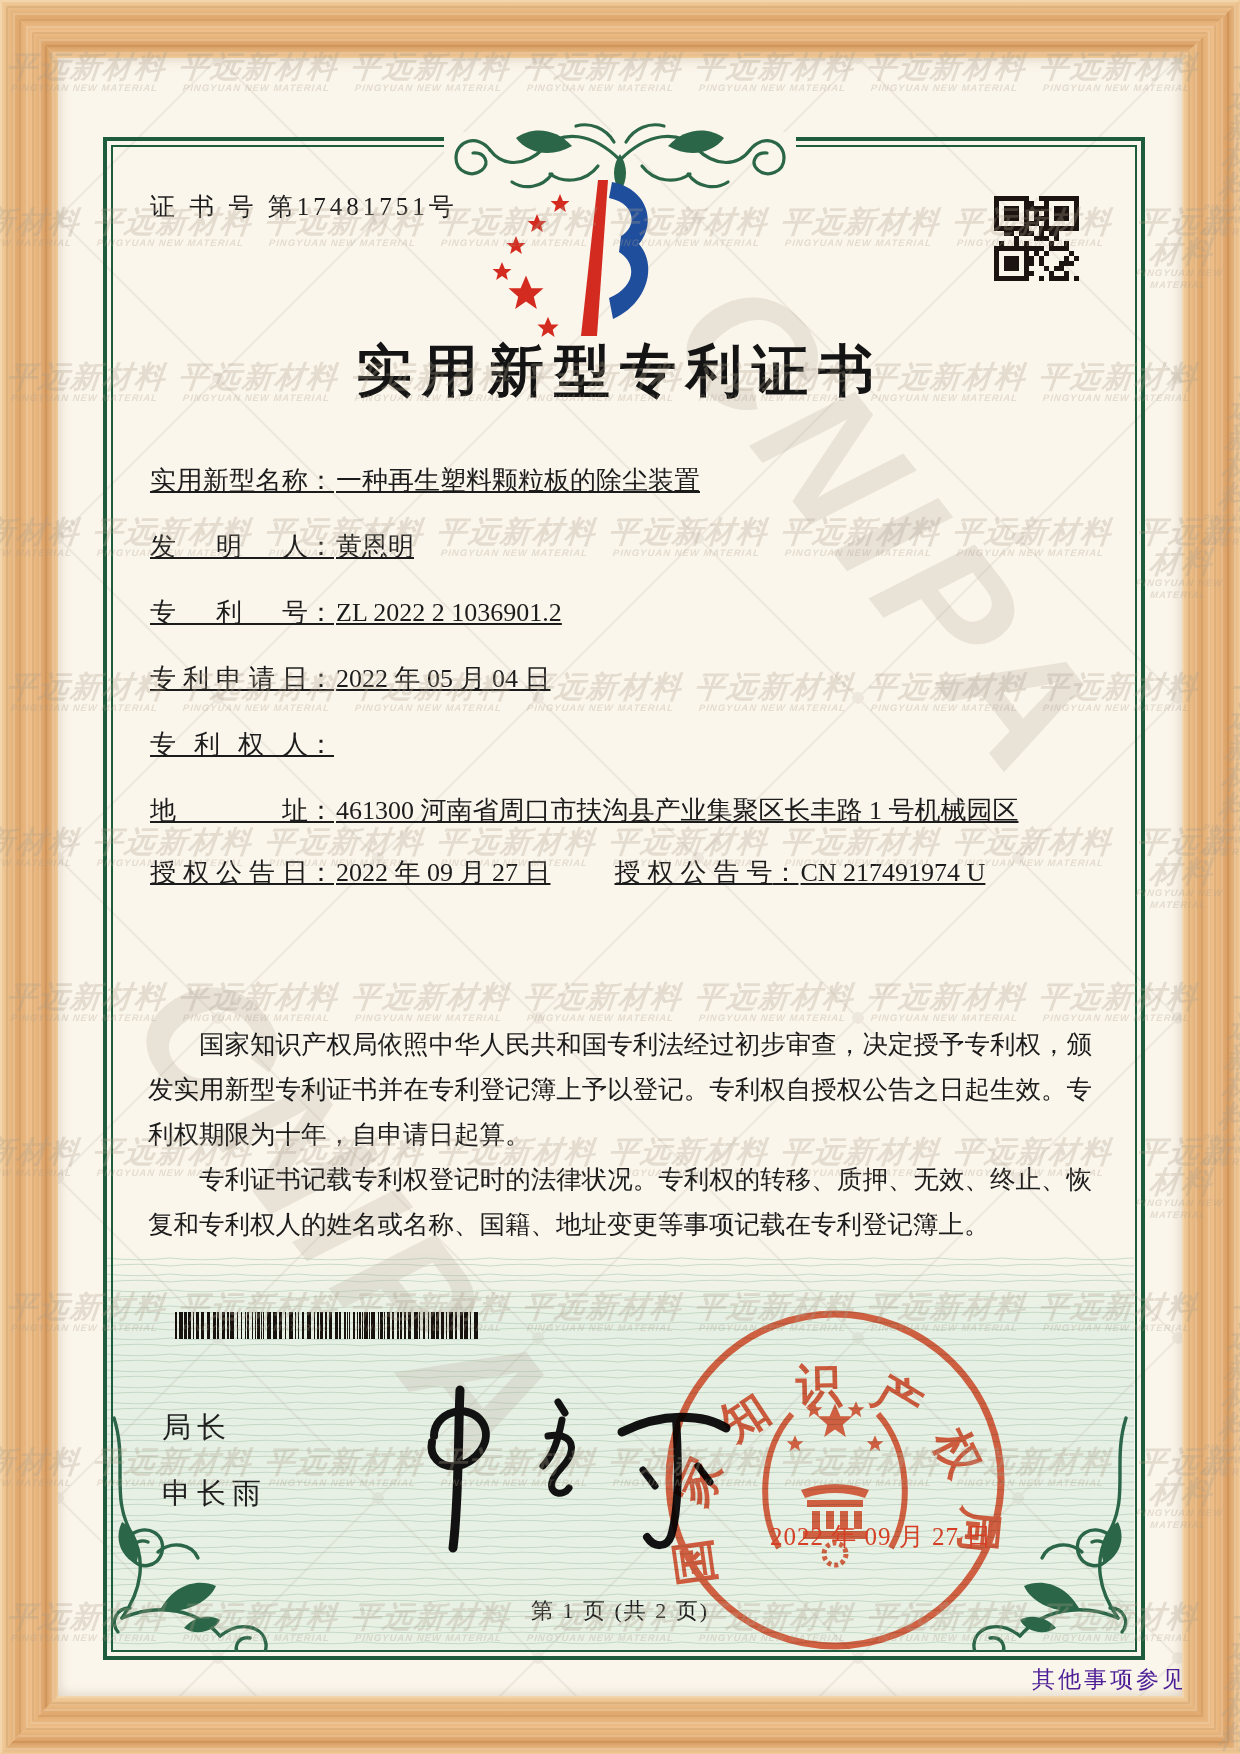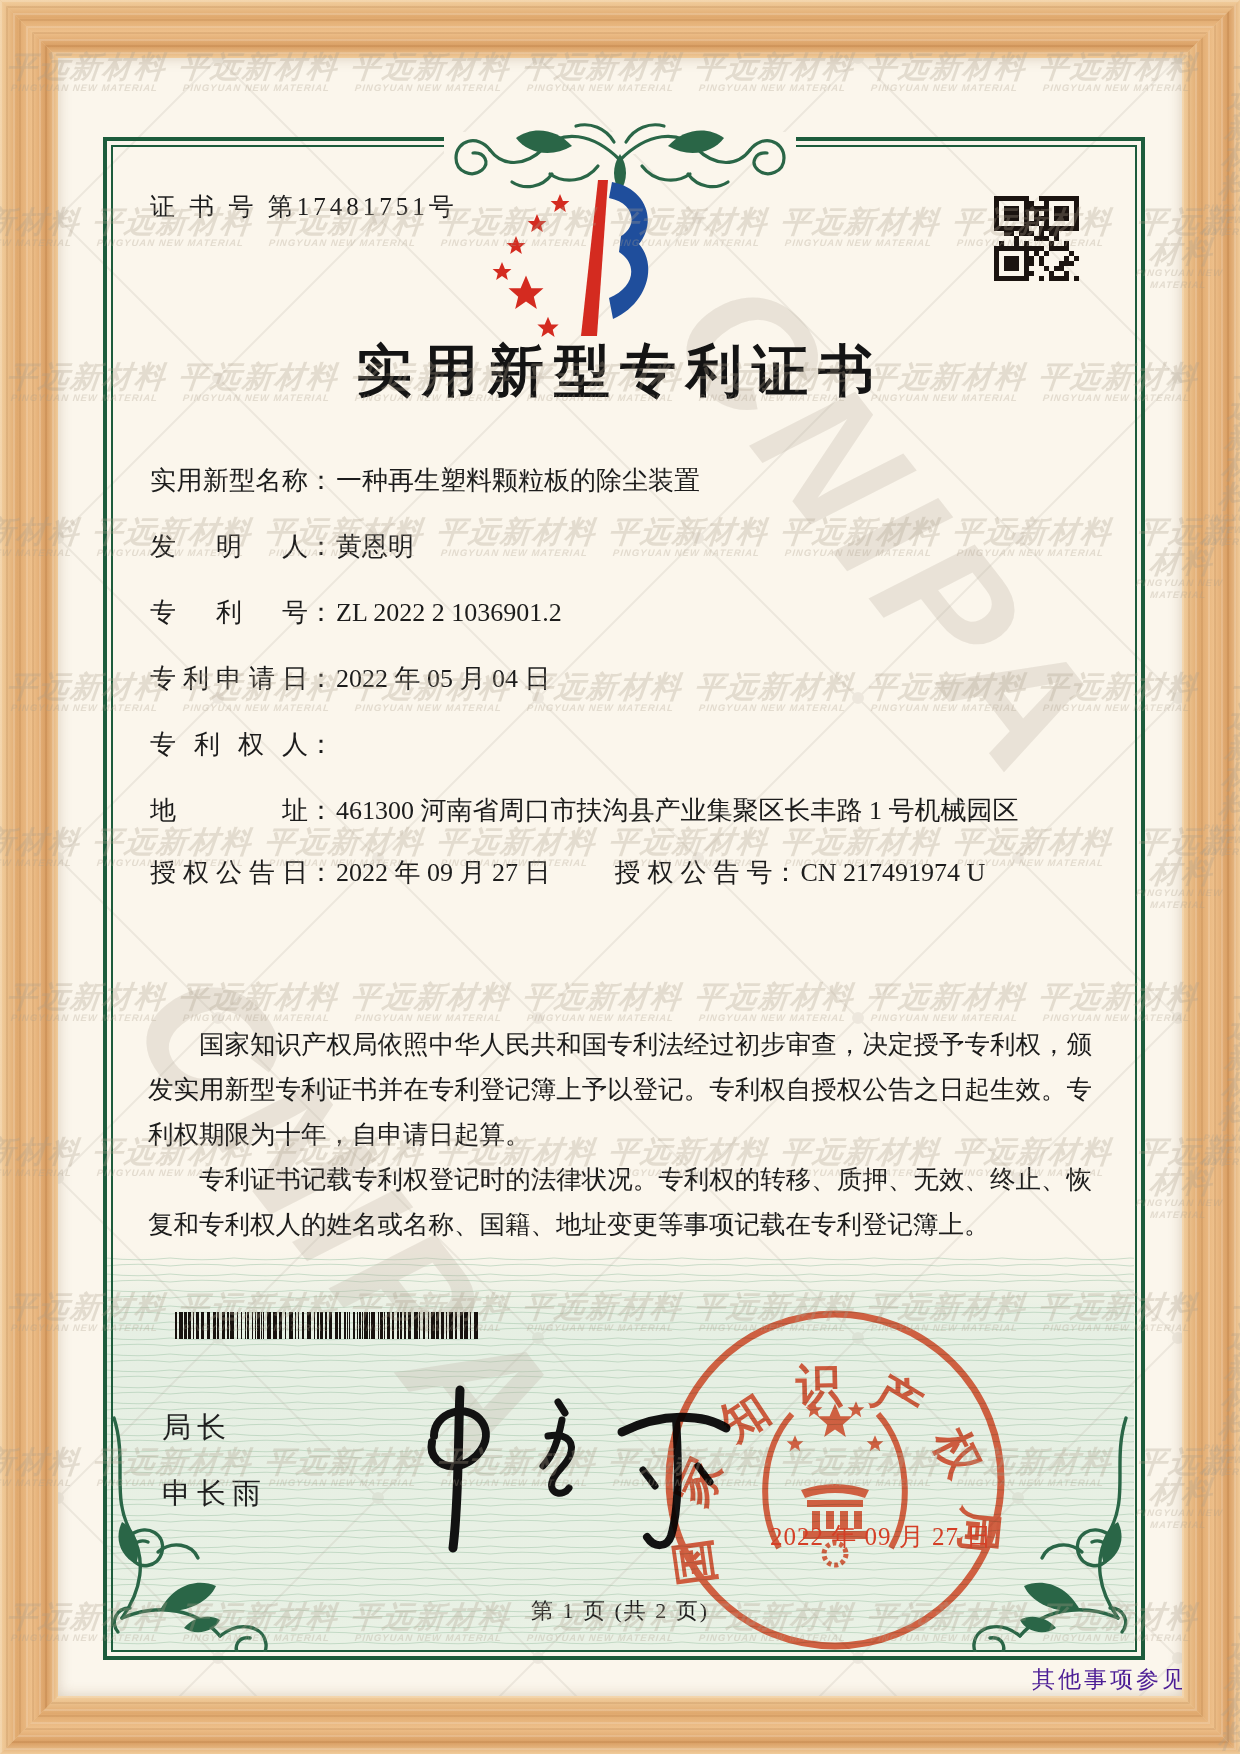--- a/index.html
+++ b/index.html
@@ -38,21 +38,21 @@
            border:4px solid #1d5c3c;z-index:4;}
   .gborder .inner{position:absolute;inset:4px;border:2px solid #1d5c3c;}
   .ornament{position:absolute;z-index:5;}
 
   
   .content{position:absolute;inset:0;z-index:6;color:#1c1c1c;}
   .certno{position:absolute;left:150px;top:190px;font-size:25px;letter-spacing:4px;}
   .title{position:absolute;left:0;top:334px;width:100%;text-align:center;
          font-size:56px;font-weight:700;letter-spacing:10px;color:#141414;}
   .fields{position:absolute;left:150px;top:462px;width:944px;font-size:26px;}
-  .row{display:flex;margin-bottom:28px;line-height:38px;}
+  .row{display:flex;margin-bottom:28px;line-height:38px;text-decoration:underline;}
   .row .lbl{display:inline-block;width:158px;text-align:justify;text-align-last:justify;flex:0 0 158px;}
   .row .colon{flex:0 0 auto;}
   .row .val{margin-left:2px;}
   .row.addr{margin-bottom:24px;}
   .row.addr .val{max-width:690px;}
   .grant .pair2{margin-left:64px;display:flex;}
   .body-text{position:absolute;left:148px;top:1022px;width:944px;font-size:25.5px;
              line-height:45px;text-align:justify;}
   .body-text p{margin:0;text-indent:2em;}
 

